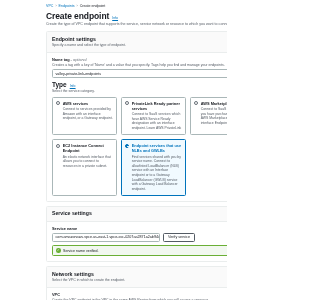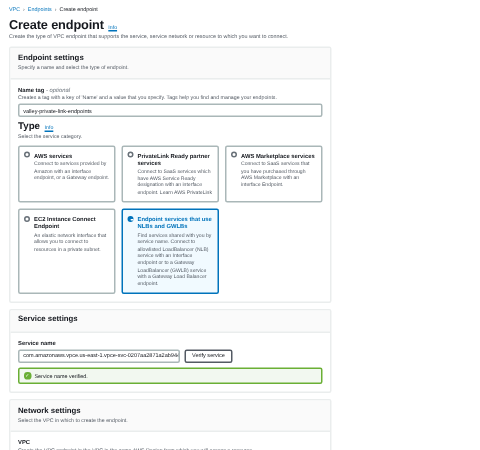--- a/index.html
+++ b/index.html
@@ -5,21 +5,21 @@
   * { box-sizing: border-box; }
   html, body {
     margin: 0; padding: 0;
     width: 227px; height: 300px;
     overflow: hidden;
     background: #ffffff;
     font-family: "Liberation Sans", sans-serif;
     color: #16191f;
     -webkit-font-smoothing: antialiased;
   }
-  .page { width: 227px; height: 300px; background: #ffffff; padding: 0; position: relative; }
+  .page { width: 227px; height: 300px; background: #ffffff; padding: 0; position: relative; margin-left: 40px; }
 
   
   .breadcrumb {
     display: flex; align-items: center; gap: 2px;
     padding: 4px 6px 1px 6px;
     font-size: 3.6px; line-height: 5px;
   }
   .crumb-link { color: #0073bb; text-decoration: none; }
   .crumb-sep { color: #687078; font-size: 3.4px; }
   .crumb-current { color: #16191f; }

